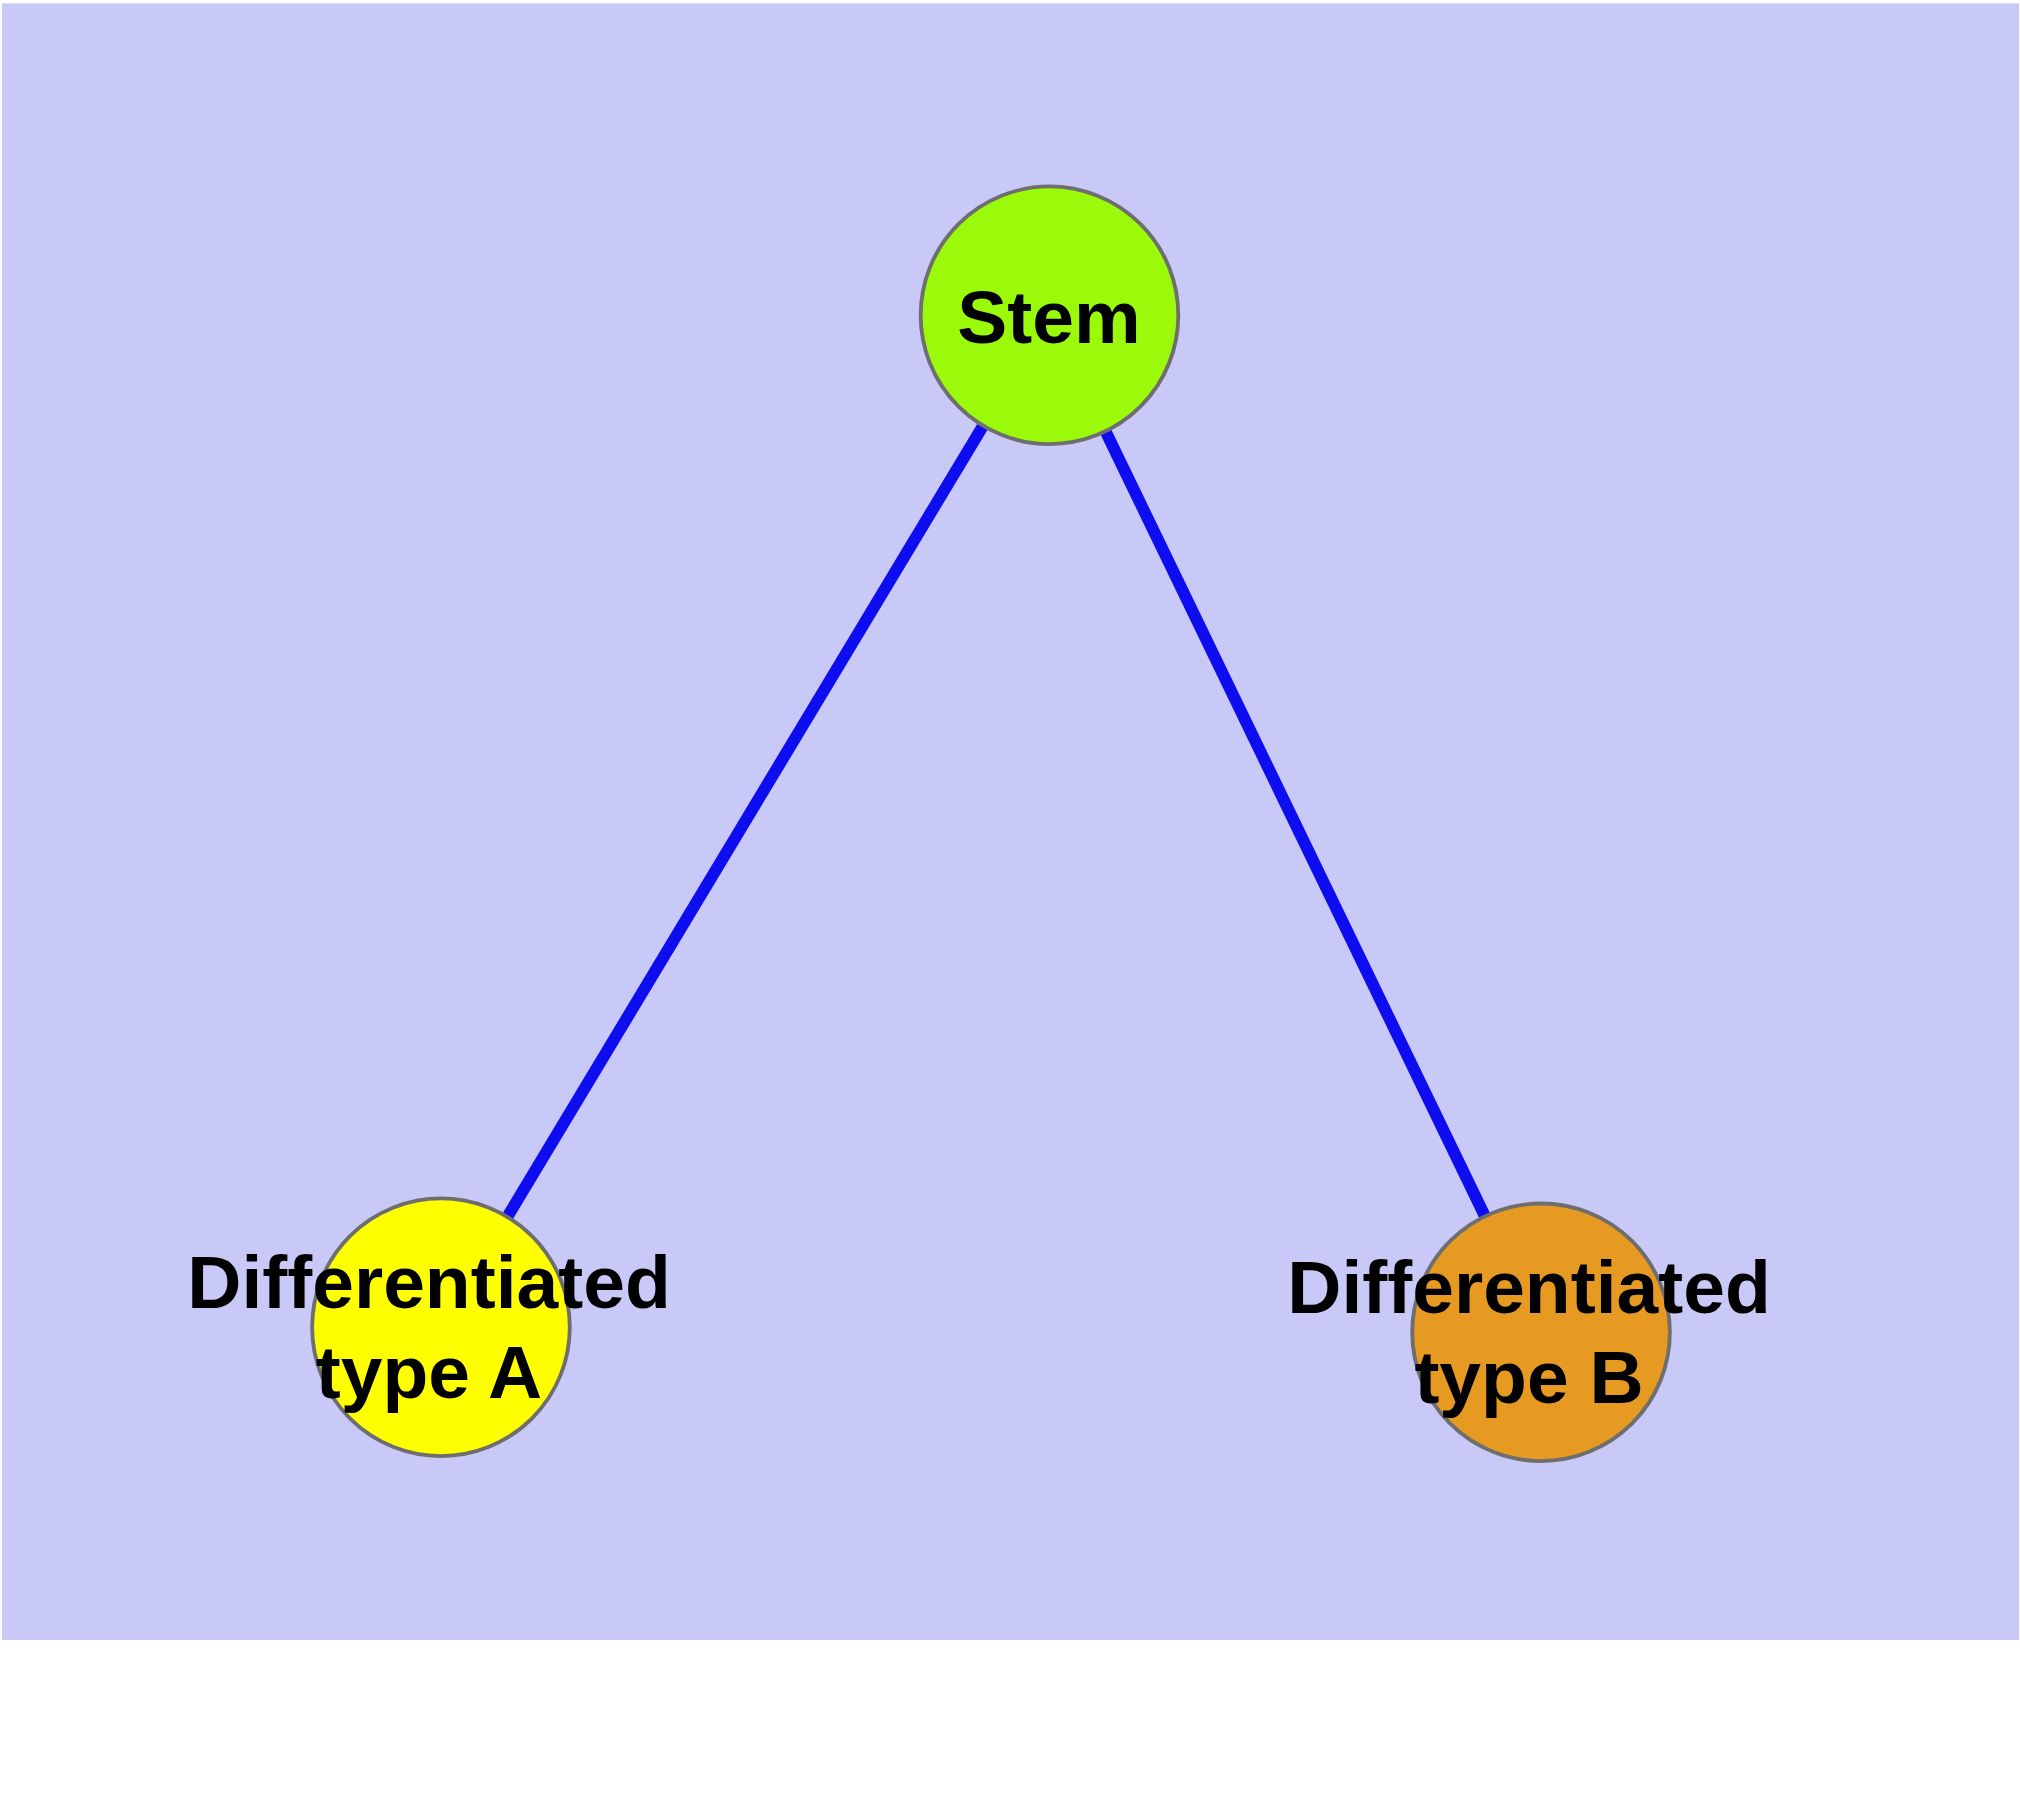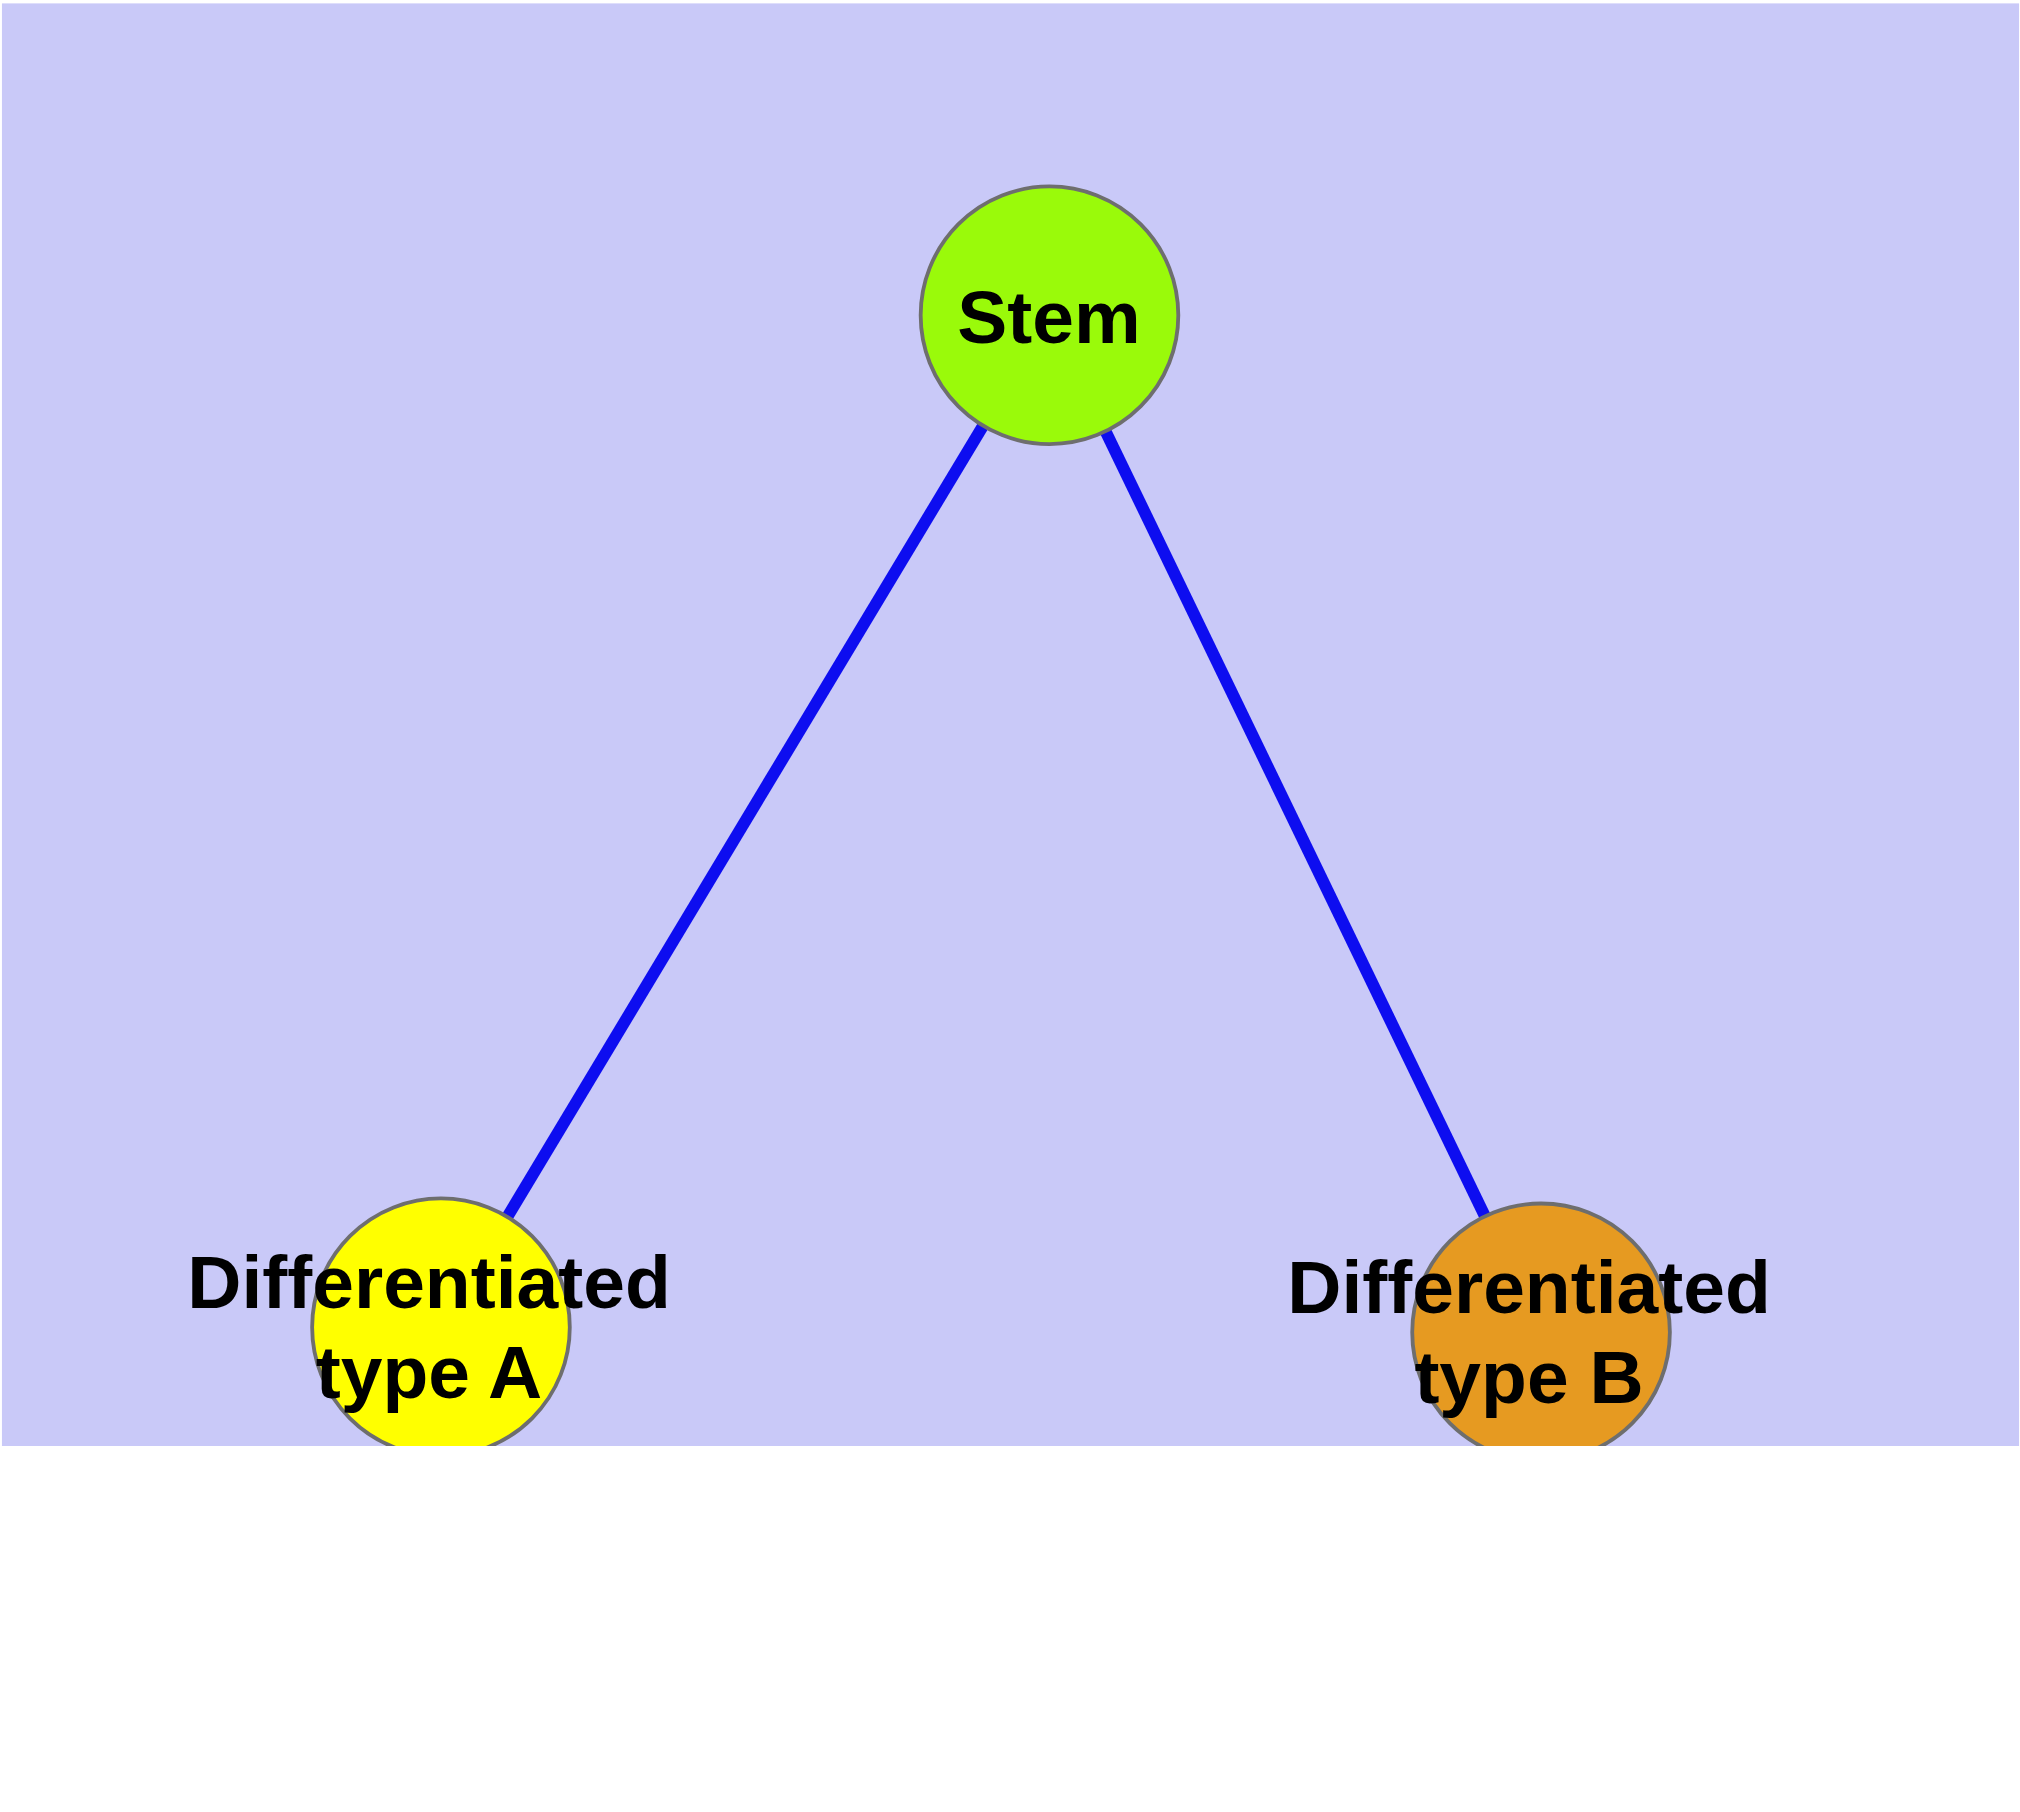--- a/index.html
+++ b/index.html
@@ -3,21 +3,21 @@
 <meta charset="utf-8">
 <style>
   html, body {
     margin: 0;
     padding: 0;
     background: #ffffff;
   }
   #page {
     position: relative;
     width: 2021px;
-    height: 1446px;
+    height: 1640px;
     background: #ffffff;
     overflow: hidden;
     font-family: "Liberation Sans", sans-serif;
   }
   #graph-svg {
     position: absolute;
     left: 0;
     top: 0;
   }
   .node-label {

